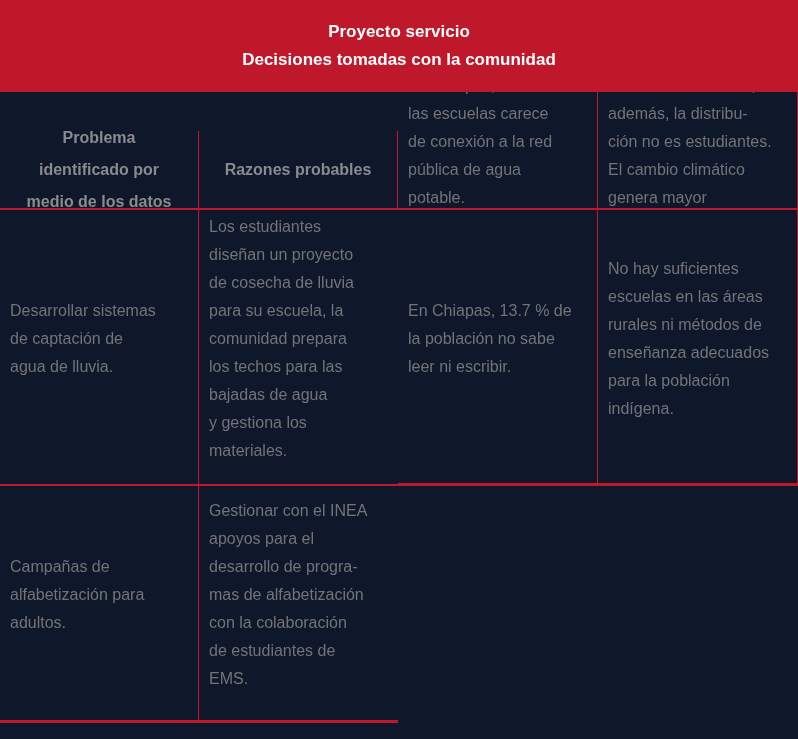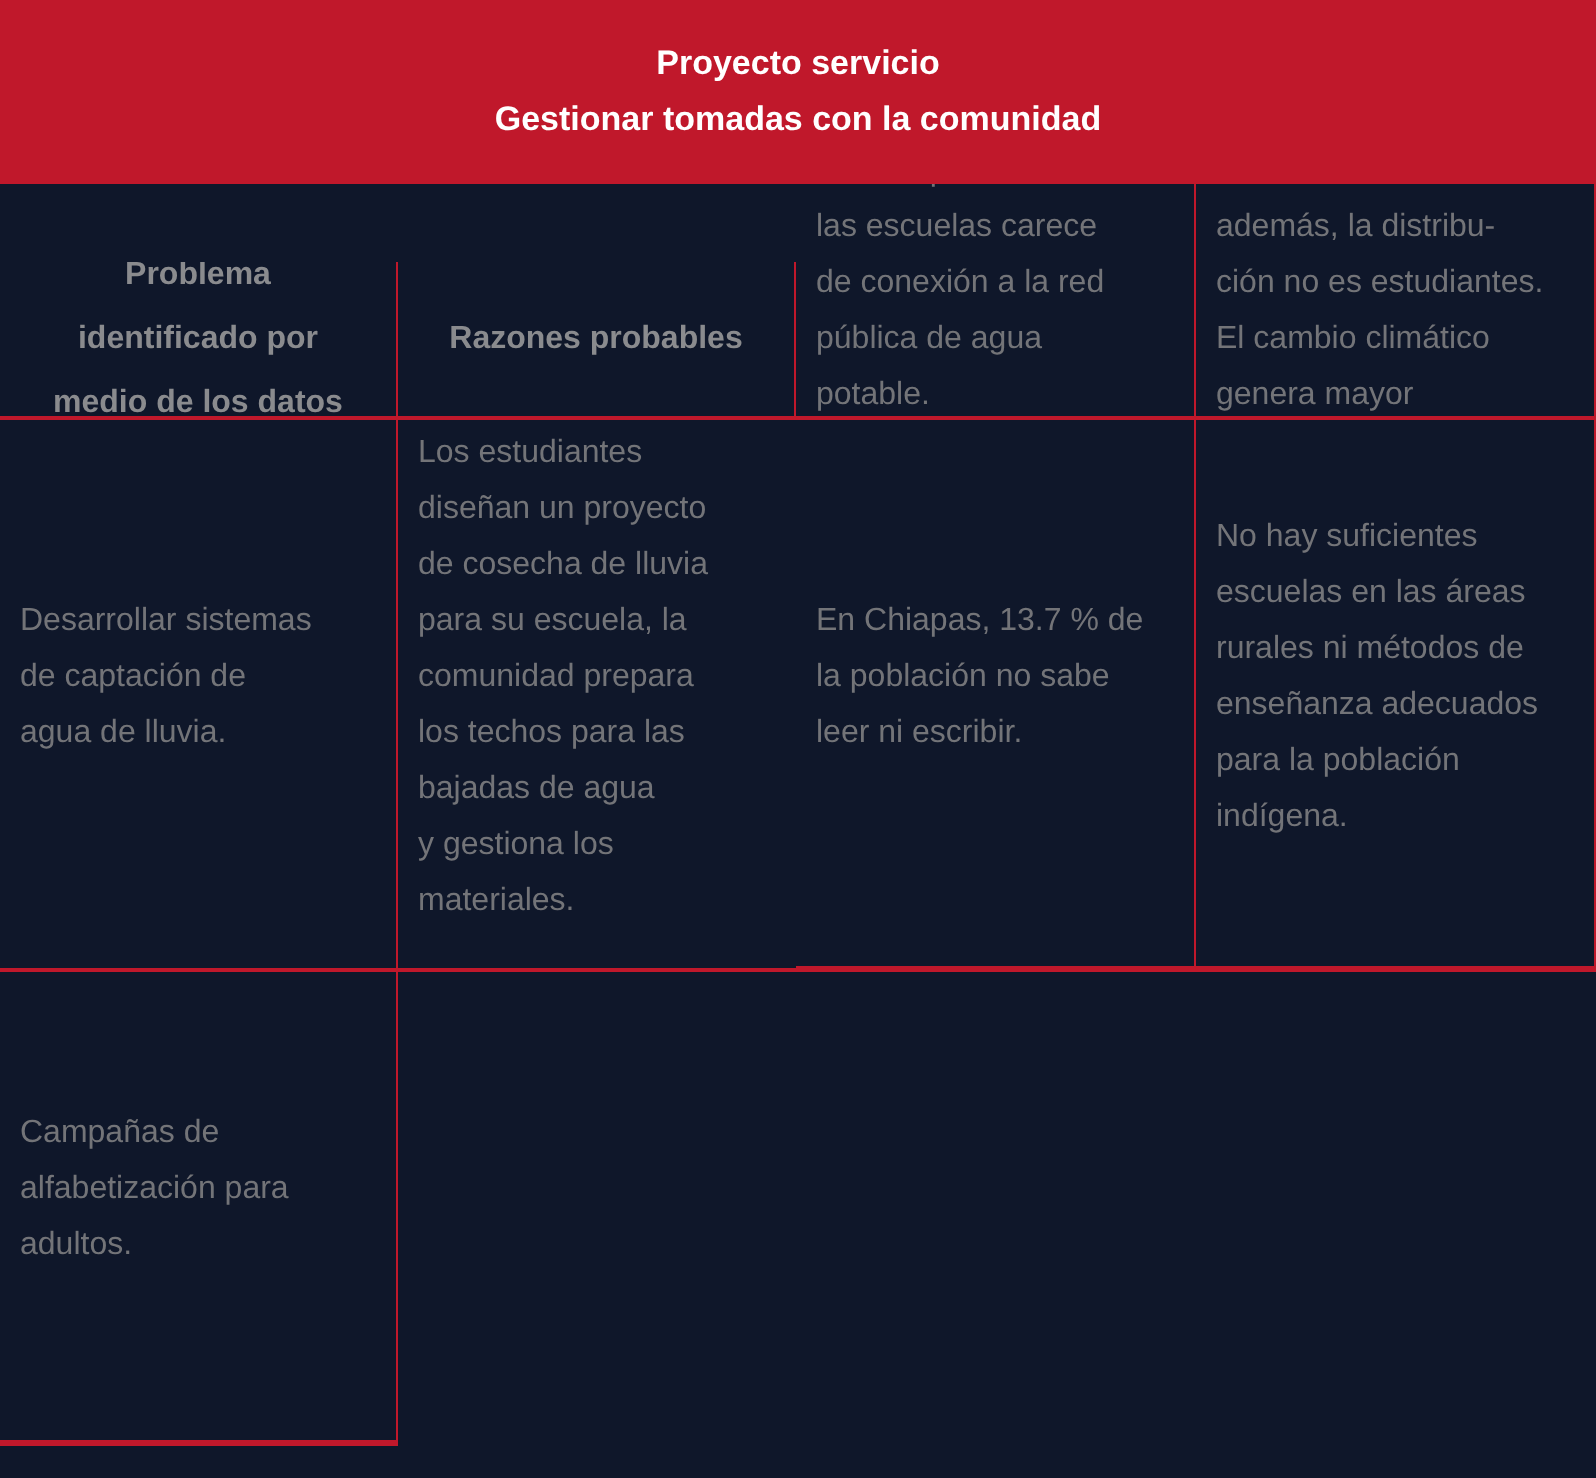--- a/index.html
+++ b/index.html
@@ -45,21 +45,21 @@
   .row1{border-bottom:2.5px solid var(--red);}
   .row2{border-bottom:3px solid var(--red);}
 </style>
 </head>
 <body>
 
 <div class="page">
 
   <header class="banner">
     <div>Proyecto servicio</div>
-    <div>Gestionar tomadas con la comunidad</div>
+    <div>Decisiones tomadas con la comunidad</div>
   </header>
 
   <div class="grid">
 
     <div class="cell hcell vline">Problema
 identificado por
 medio de los datos</div>
     <div class="cell hcell vline">Razones probables</div>
 
     <div class="cell bcell vline row1">En Chiapas, 48.4 % de
@@ -92,16 +92,23 @@
 leer ni escribir.</div>
     <div class="cell bcell vline row2">No hay suficientes
 escuelas en las áreas
 rurales ni métodos de
 enseñanza adecuados
 para la población
 indígena.</div>
     <div class="cell bcell vline row2">Campañas de
 alfabetización para
 adultos.</div>
+    <div class="cell bcell row2">Gestionar con el INEA
+apoyos para el
+desarrollo de progra-
+mas de alfabetización
+con la colaboración
+de estudiantes de
+EMS.</div>
 
   </div>
 
 </div>
 
 </body></html>

